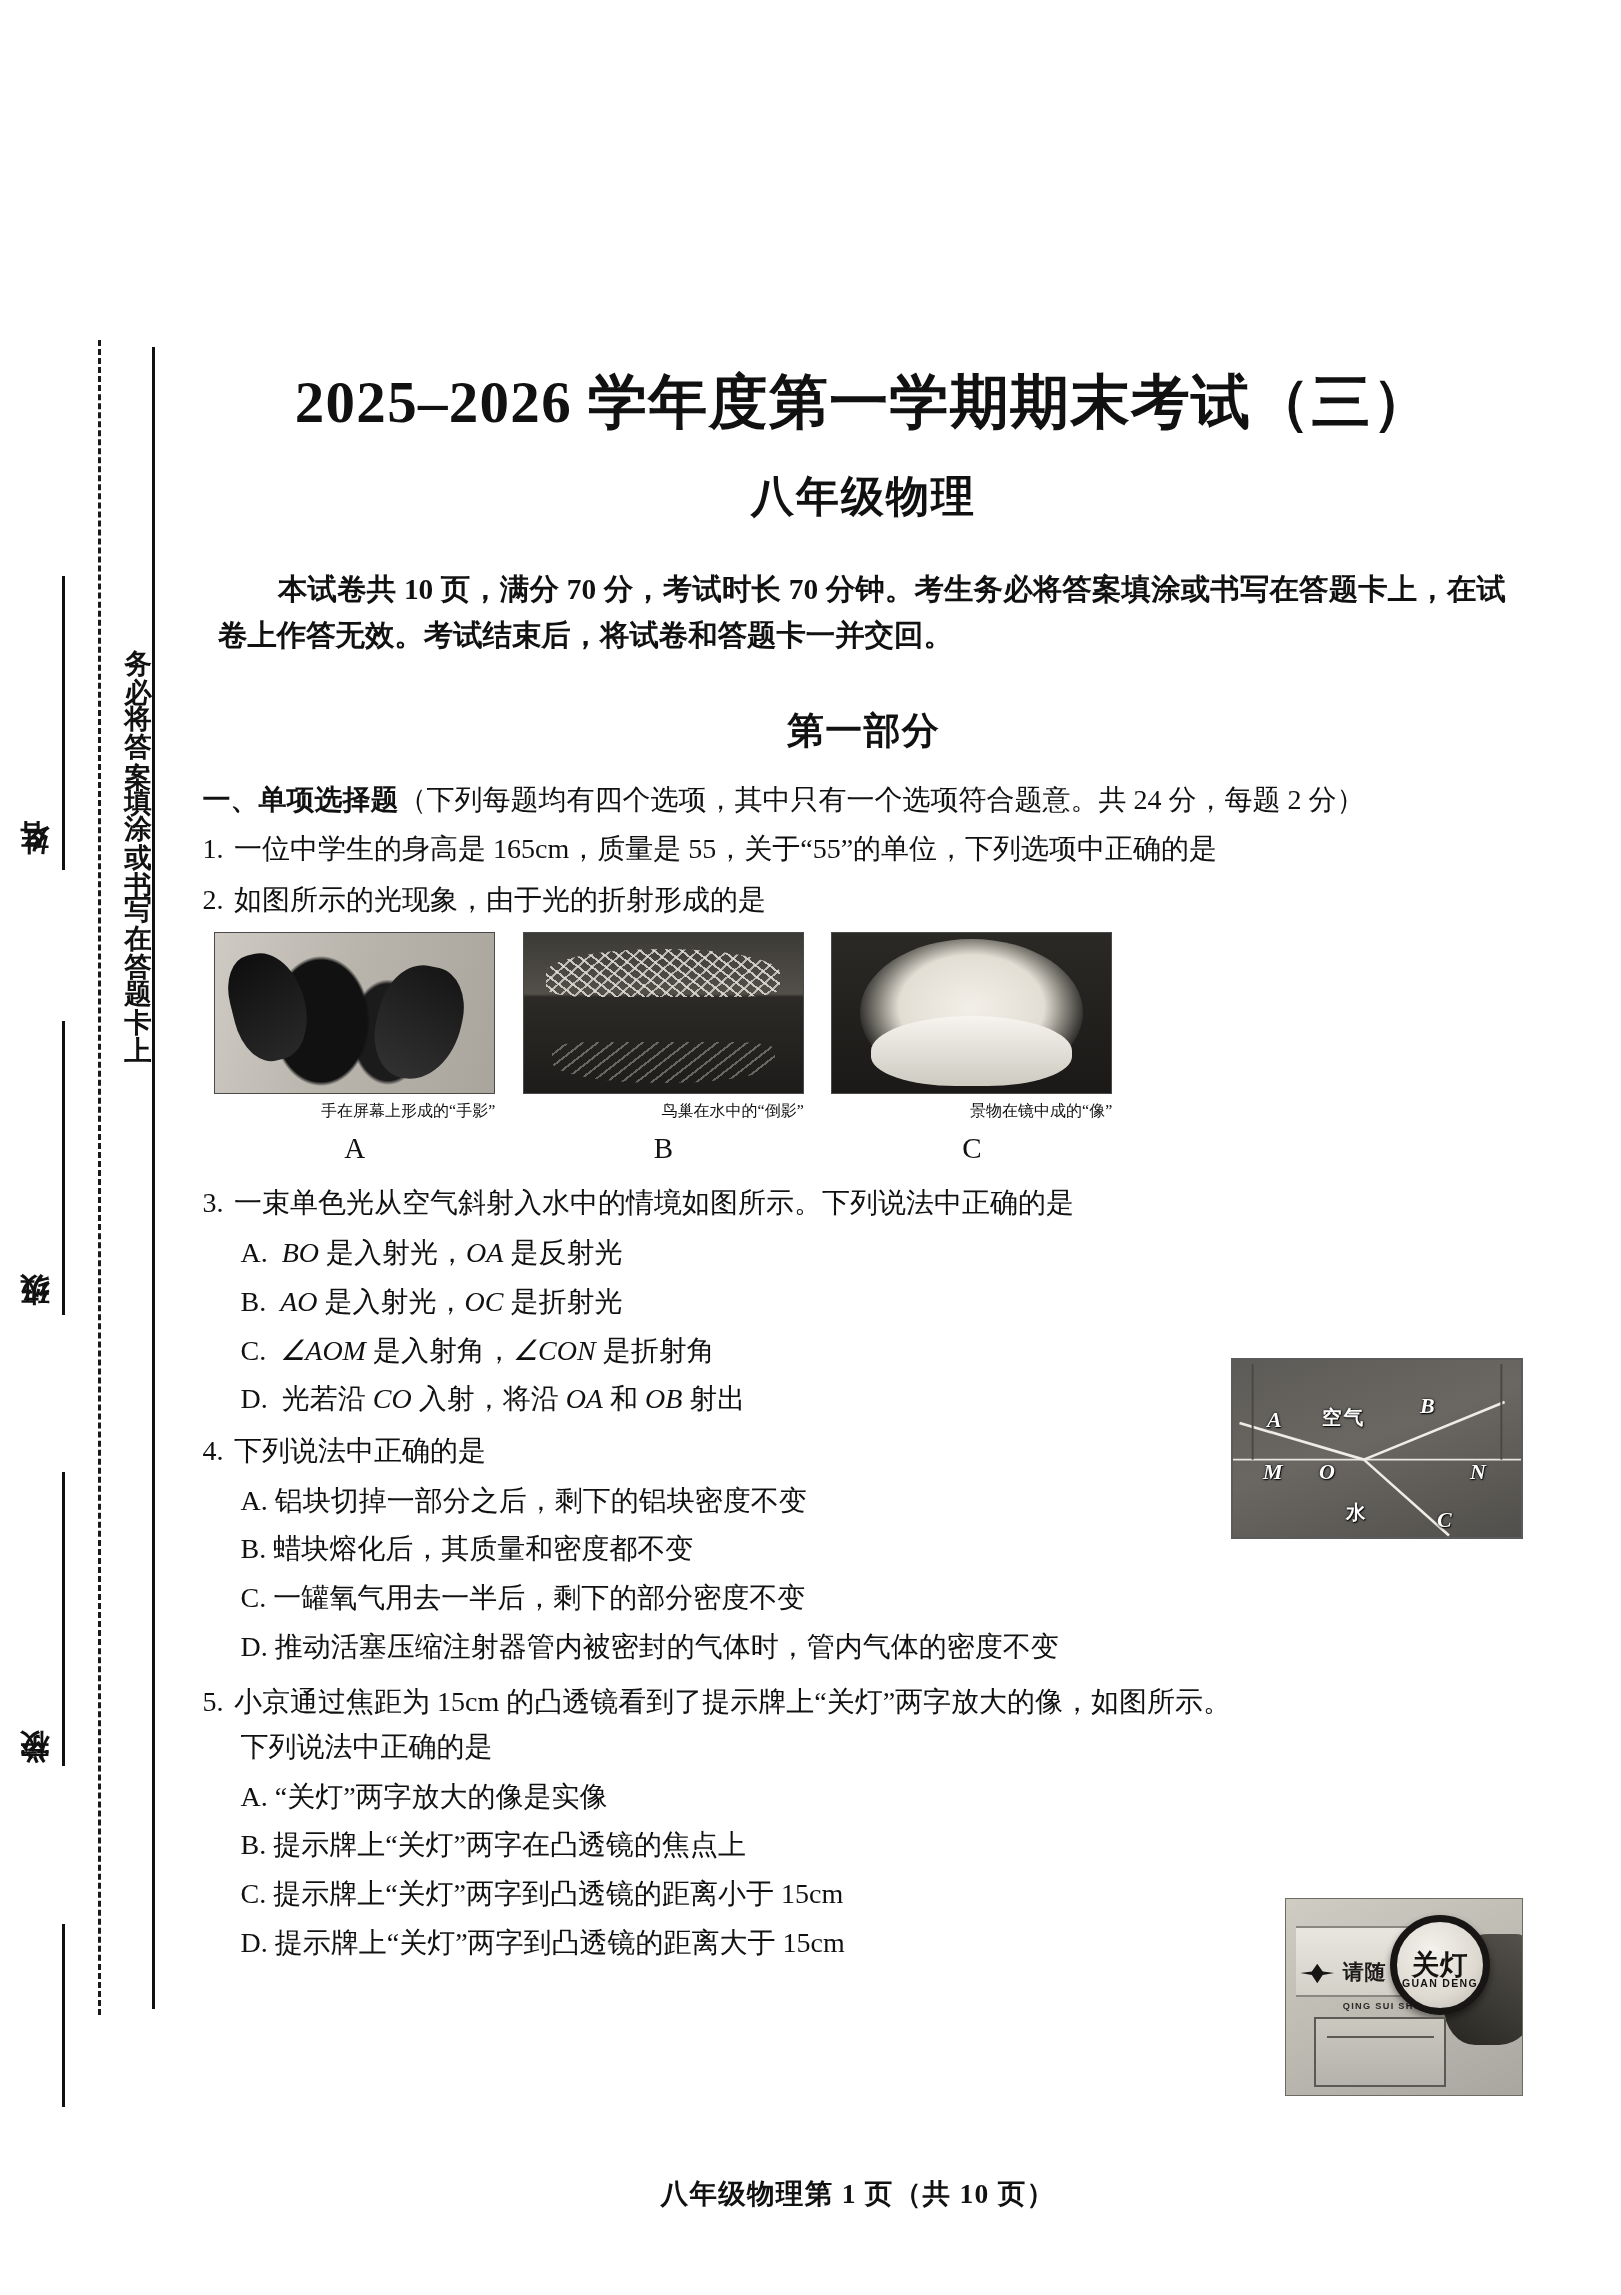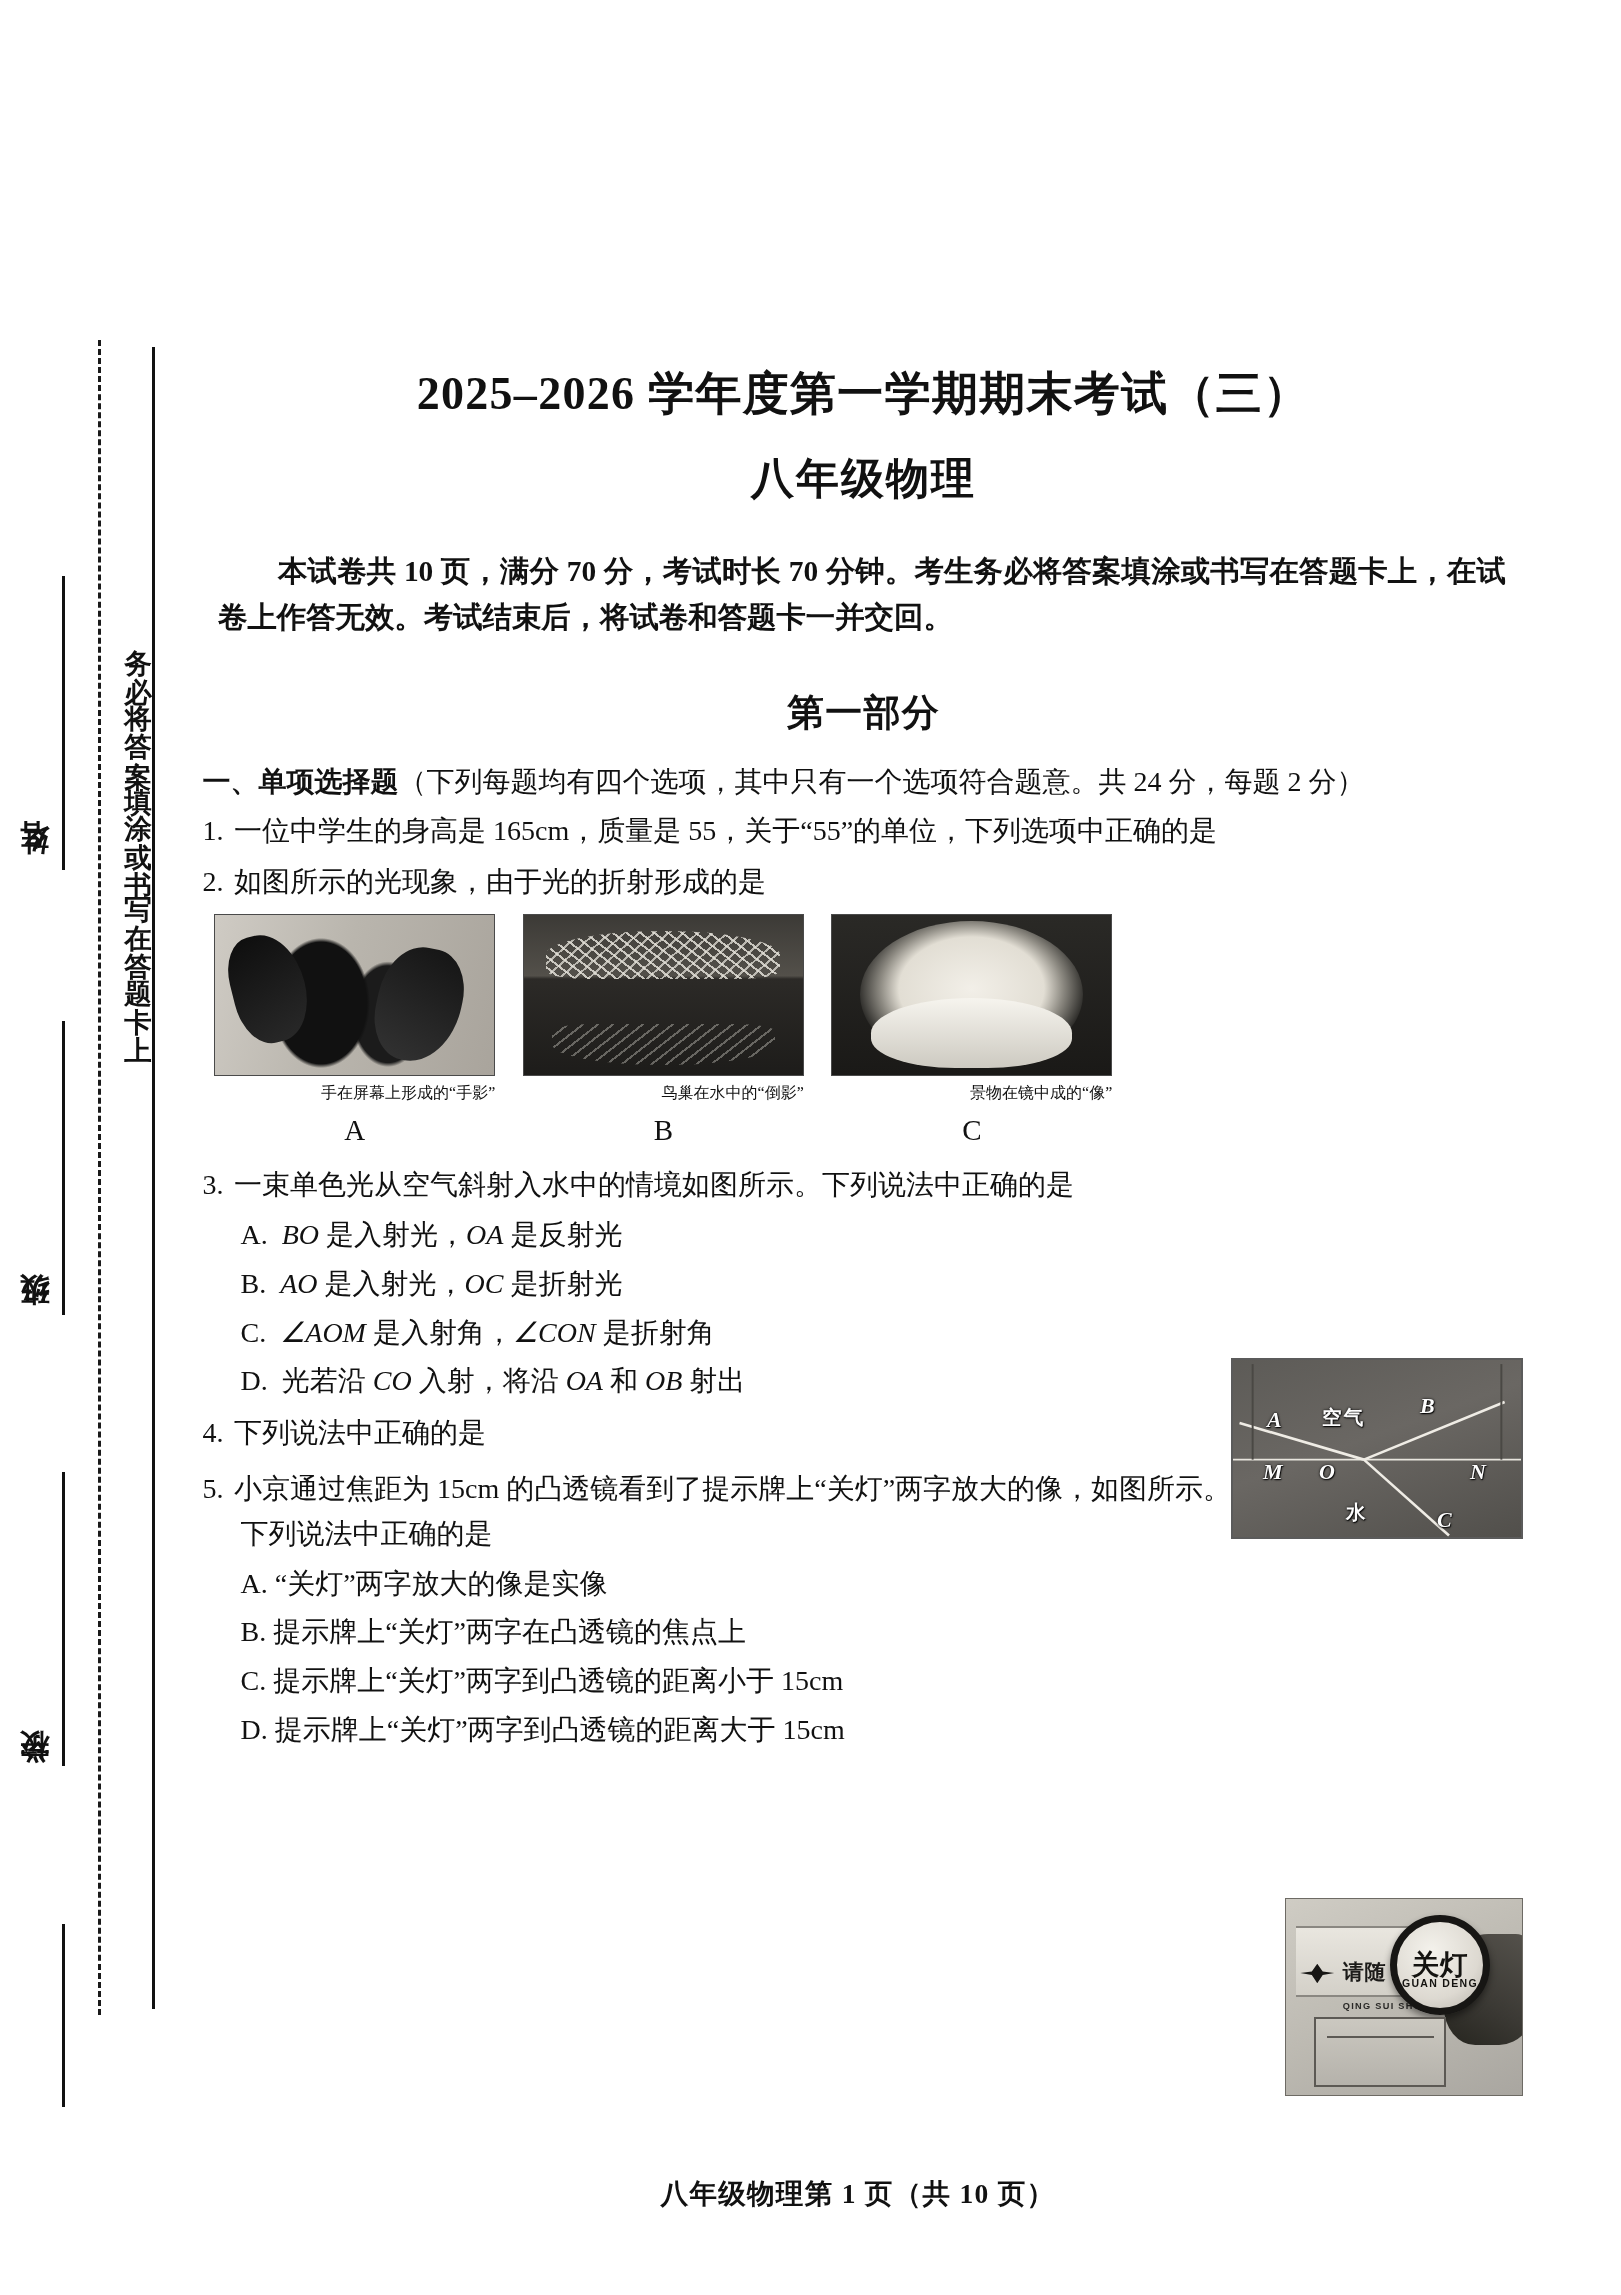--- a/index.html
+++ b/index.html
@@ -87,21 +87,21 @@
     position: absolute;
     left: 196px;
     top: 0;
     width: 1335px;
     height: 2295px;
   }
 
   #exam-title {
     margin-top: 363px;
     text-align: center;
-    font-size: 46px;
+    font-size: 59px;
     font-weight: 700;
     letter-spacing: 1.3px;
     font-family: "Liberation Serif", "DejaVu Serif", serif;
   }
   #subject-title {
     margin-top: 25px;
     text-align: center;
     font-size: 43px;
     font-weight: 700;
     letter-spacing: 2px;
@@ -477,20 +477,26 @@
     <span class="dg-lbl" style="left:204px; top:147px;">C</span>
     <span class="dg-cn" style="left:89px; top:44px;">空气</span>
     <span class="dg-cn" style="left:113px; top:139px;">水</span>
   </div>
 
   <div class="q" style="margin-top:10.5px;">
     <div class="q-stem">
       <span class="q-num">4.</span>
       <span class="q-text">下列说法中正确的是</span>
     </div>
+    <div class="opts-block">
+      <div class="opt">A. 铝块切掉一部分之后，剩下的铝块密度不变</div>
+      <div class="opt">B. 蜡块熔化后，其质量和密度都不变</div>
+      <div class="opt">C. 一罐氧气用去一半后，剩下的部分密度不变</div>
+      <div class="opt">D. 推动活塞压缩注射器管内被密封的气体时，管内气体的密度不变</div>
+    </div>
   </div>
 
   <div class="q" style="margin-top:14.4px;">
     <div class="q-stem">
       <span class="q-num">5.</span>
       <span class="q-text">小京通过焦距为 15cm 的凸透镜看到了提示牌上“关灯”两字放大的像，如图所示。</span>
     </div>
     <div style="padding-left:38px; margin-top:2.6px;">下列说法中正确的是</div>
     <div class="opts-block" style="width:890px;">
       <div class="opt">A. “关灯”两字放大的像是实像</div>

